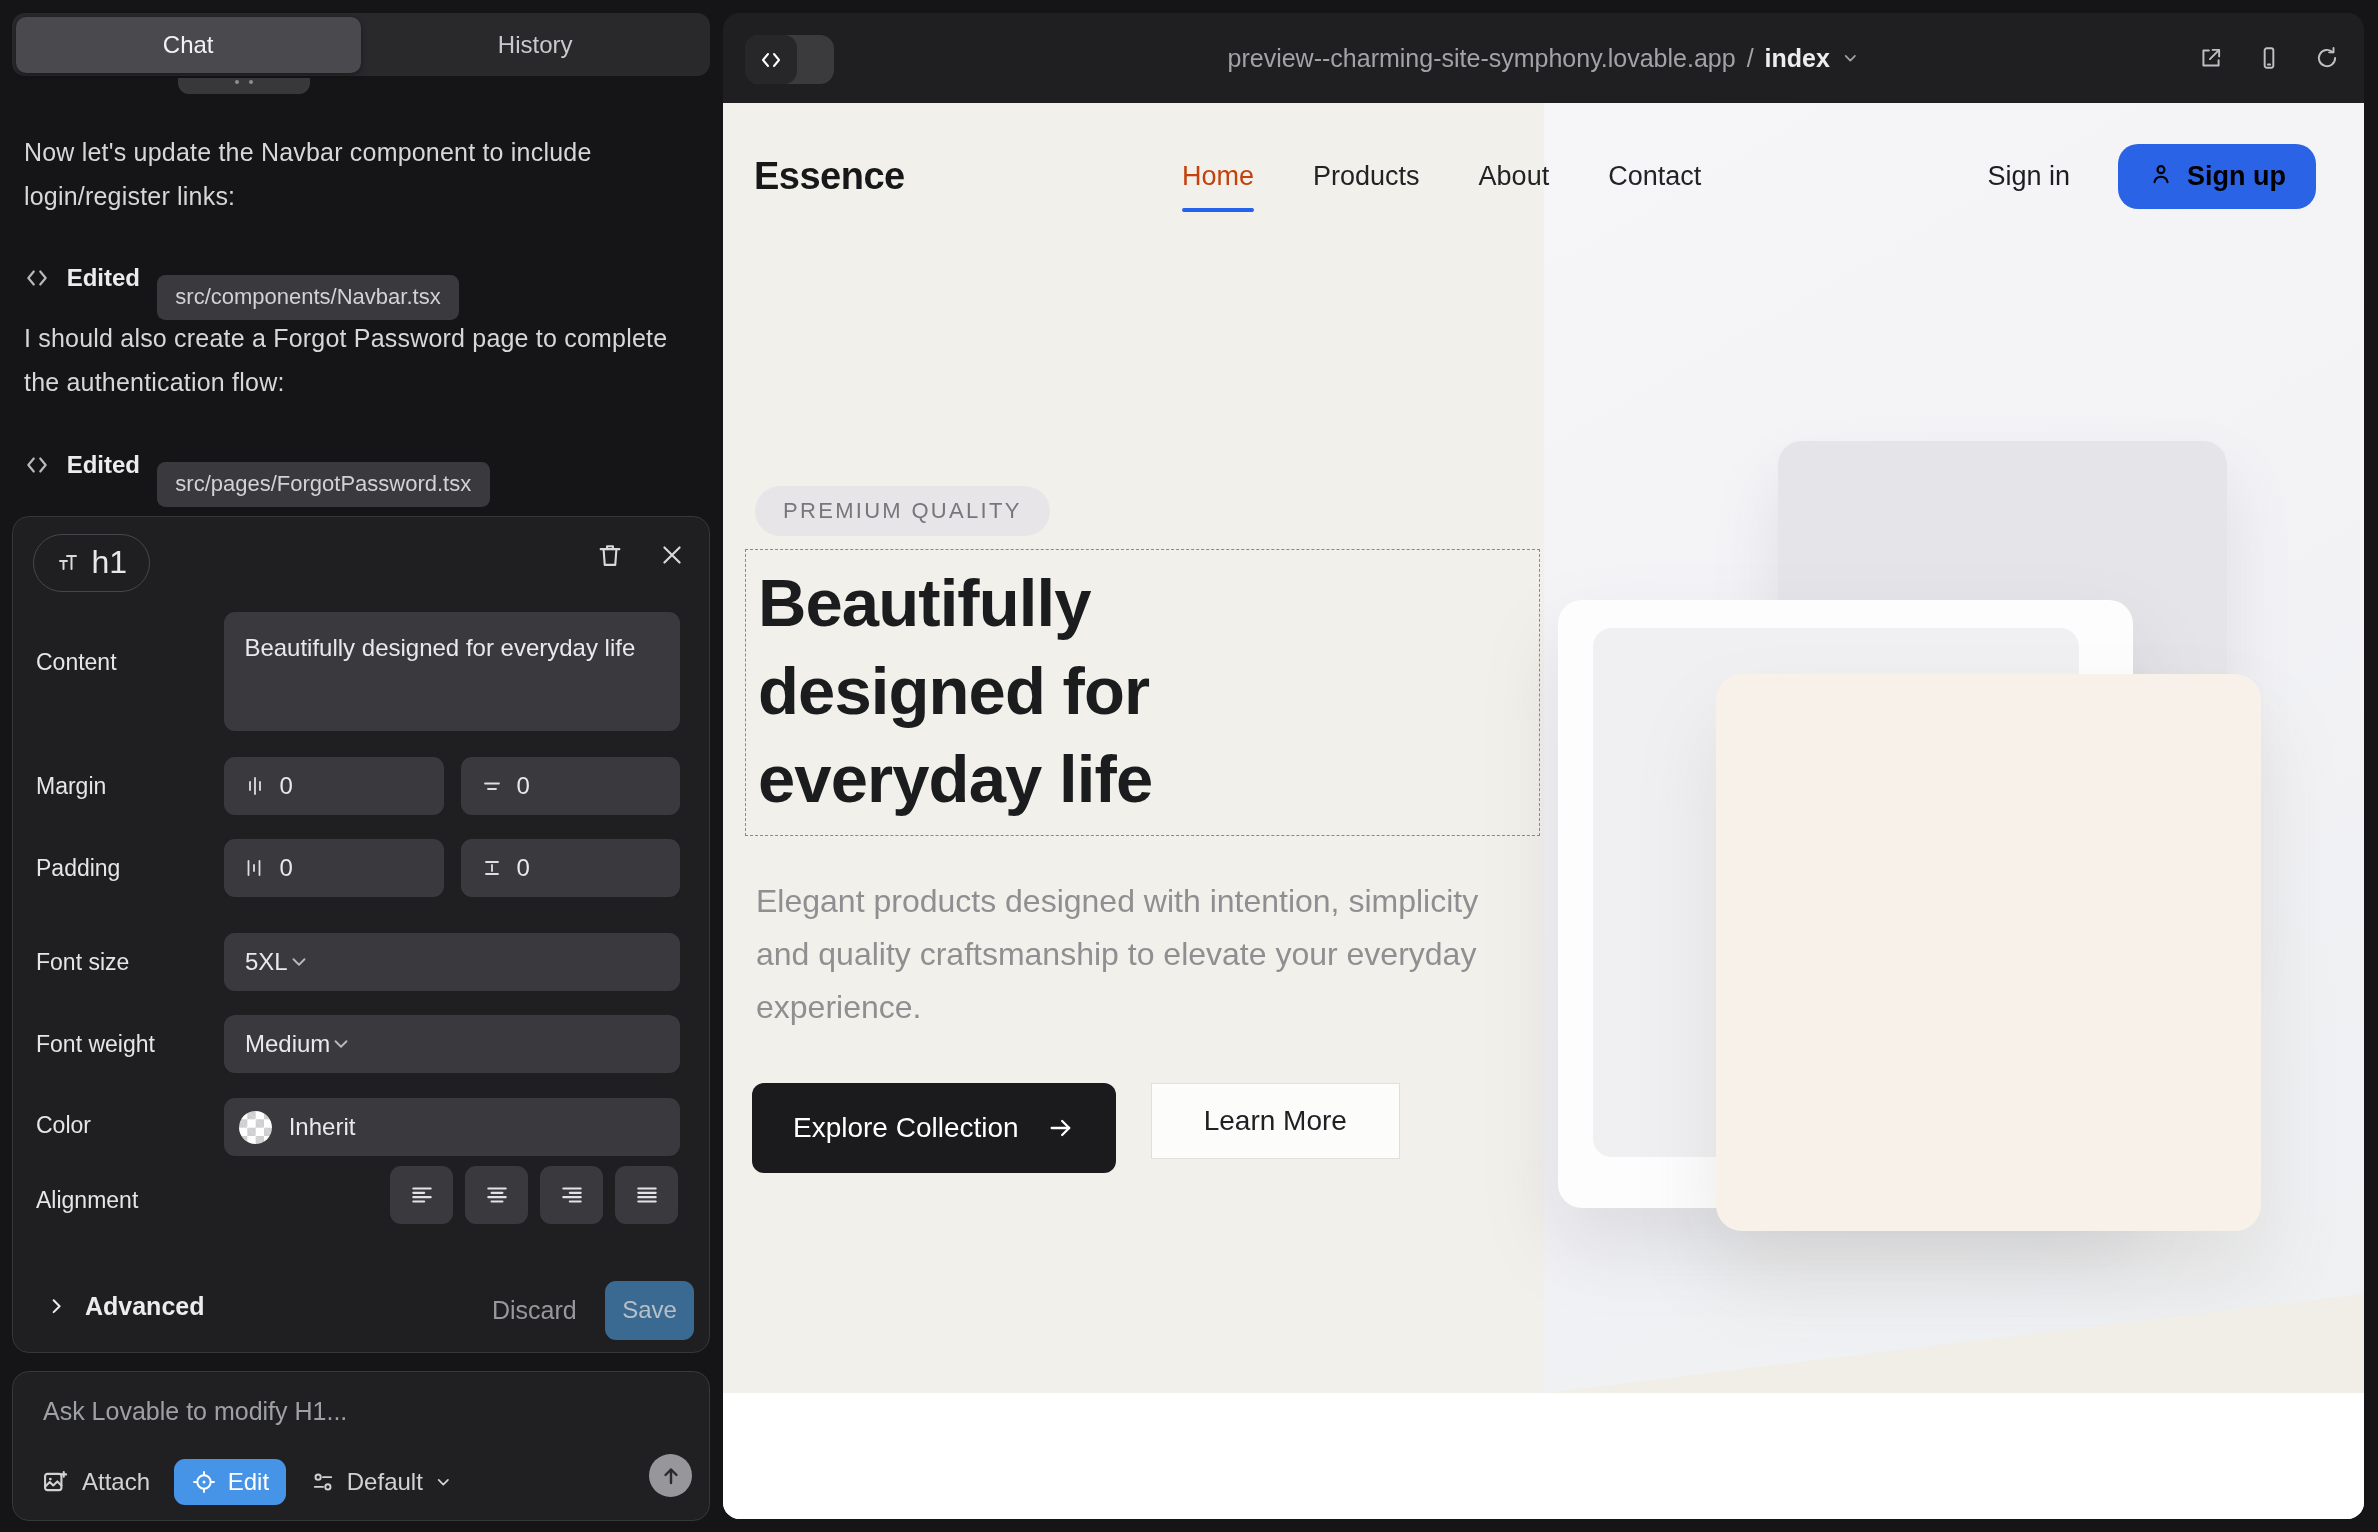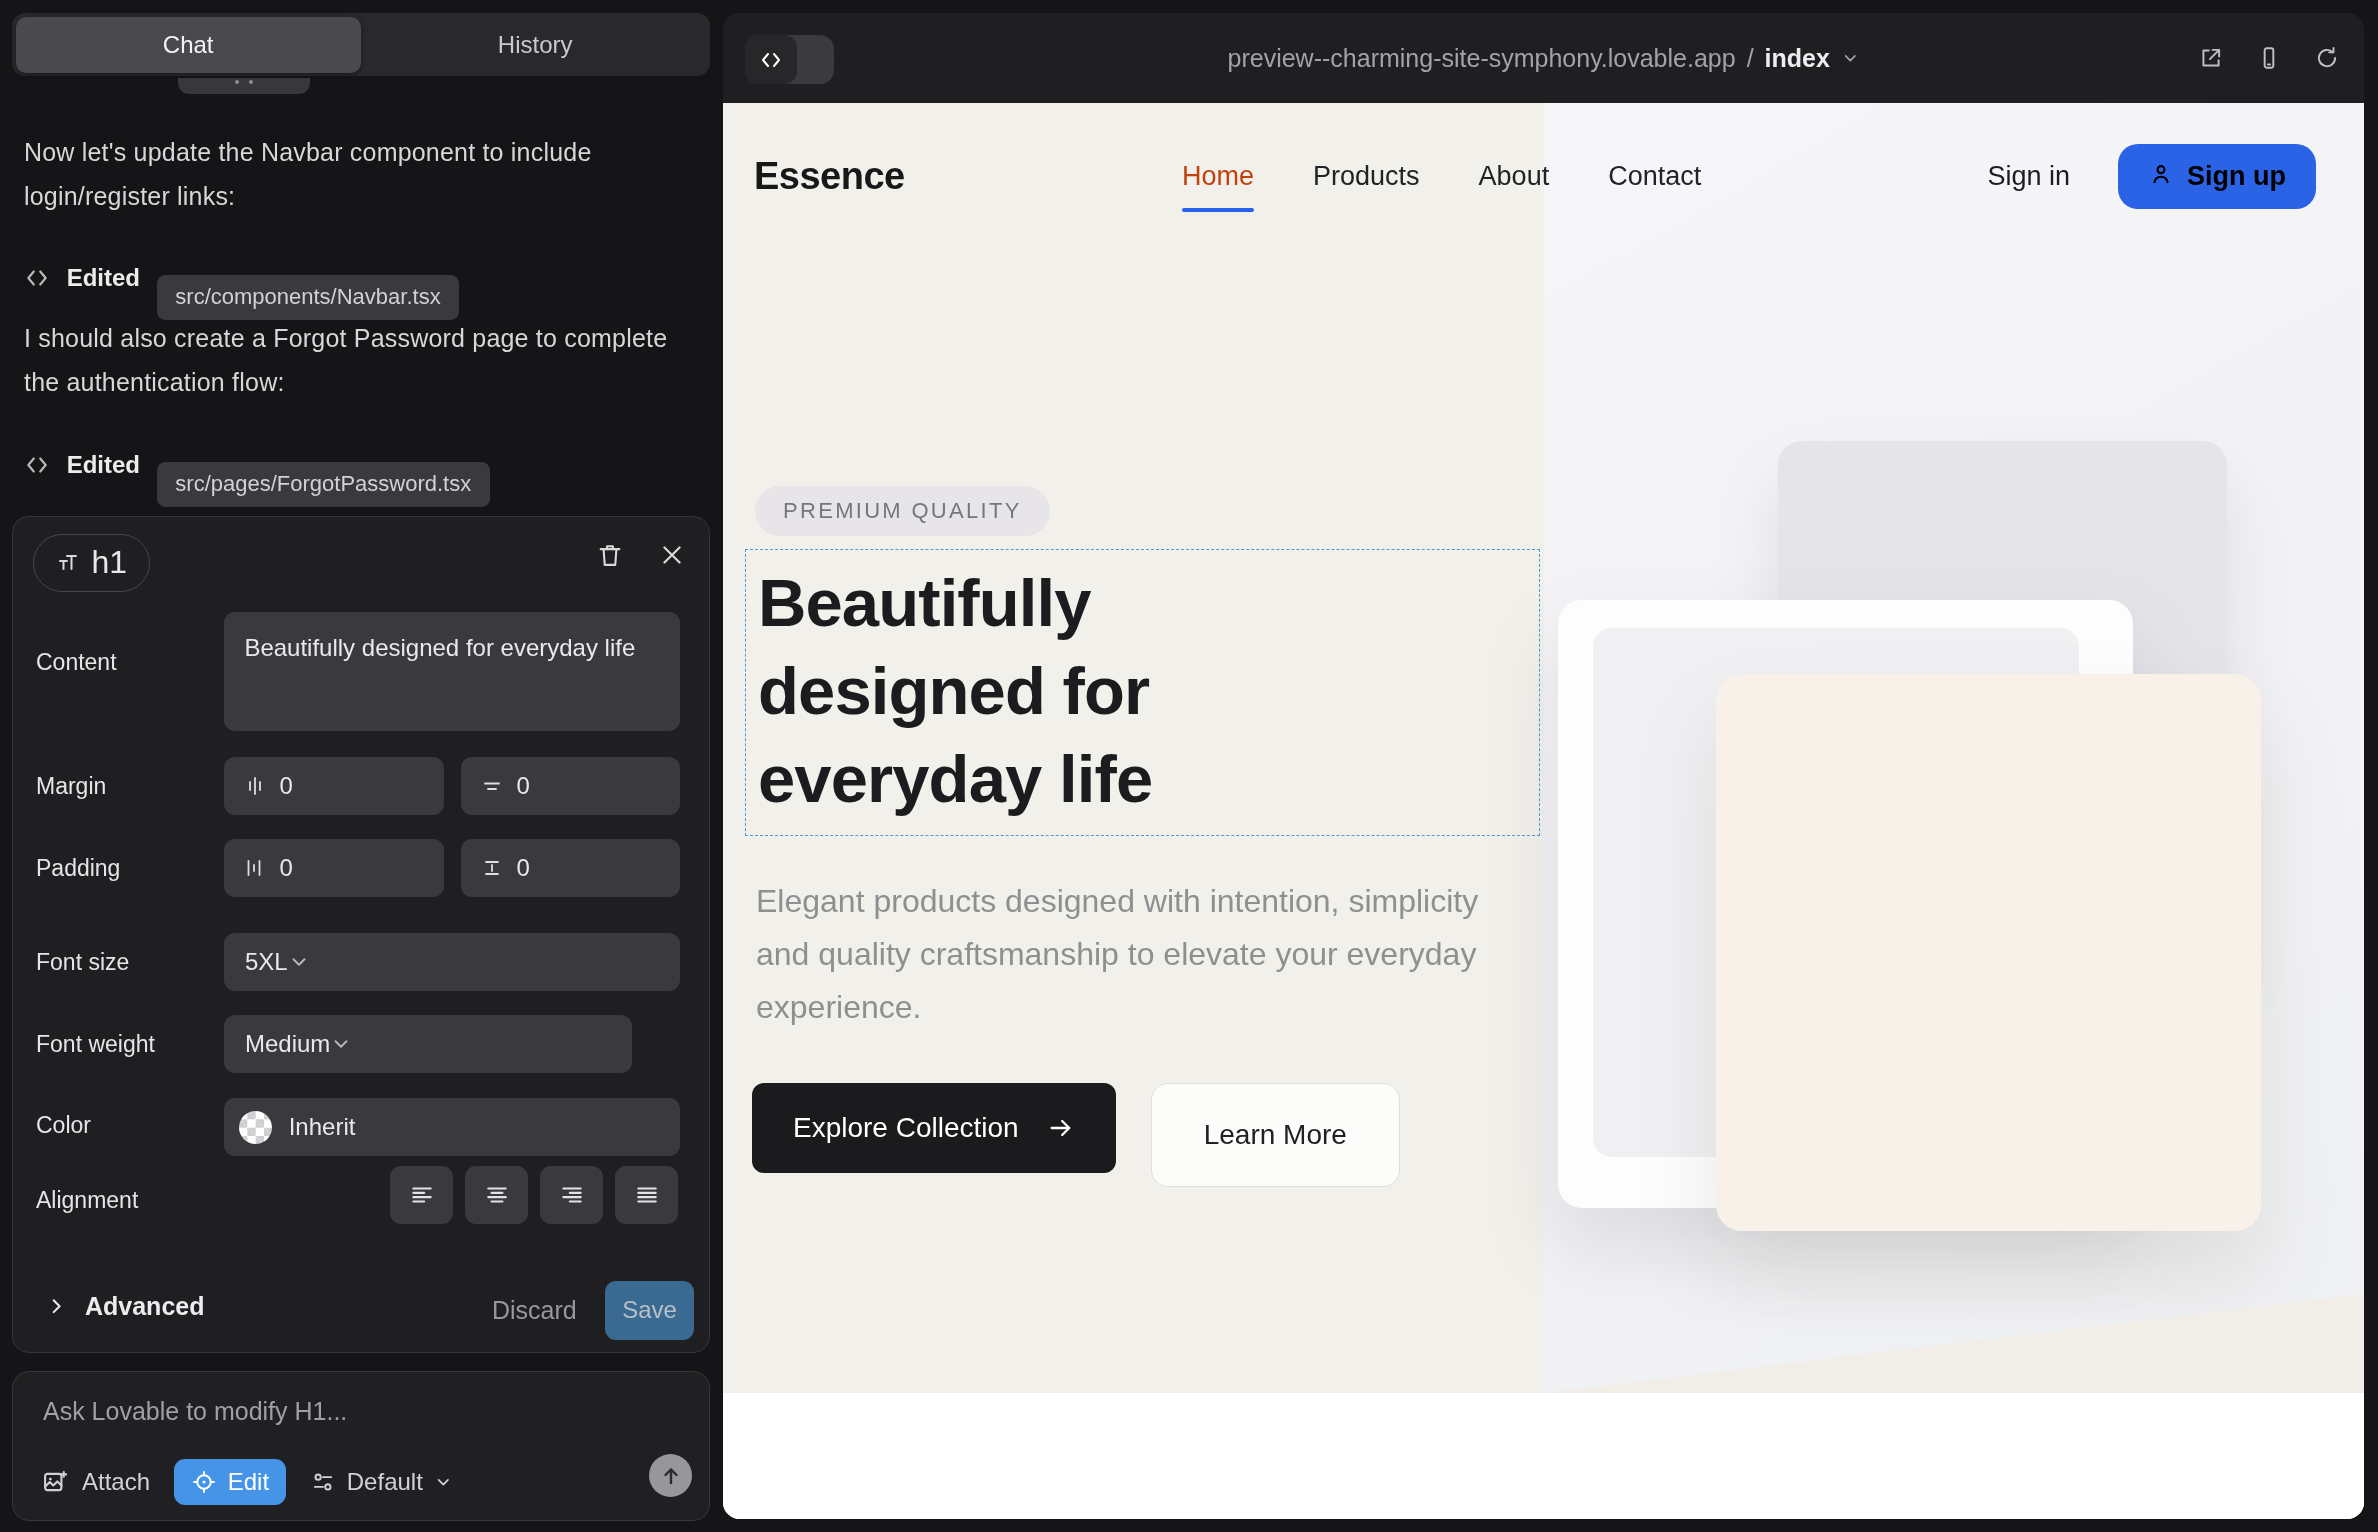--- a/index.html
+++ b/index.html
@@ -76,21 +76,21 @@
   .navright{position:absolute;right:48px;top:0;height:147px;display:flex;align-items:center;gap:48px;}
   .signin{font-size:27px;color:#1c1d20;}
   .signup{display:flex;align-items:flex-start;gap:13px;background:#2b63e6;color:#000000;font-size:27px;font-weight:600;border-radius:20px;padding:16.7px 30px;}
 
   .badge{position:absolute;left:32px;top:383px;background:#e7e5e8;border-radius:927px;padding:12px 28px;font-size:22px;letter-spacing:2.3px;color:#77777b;}
   .sel-box{position:absolute;left:22px;top:446px;width:795px;height:287px;border:1.9px dashed #4a99d9;}
   .hero-h1{position:absolute;left:35px;top:456px;width:612px;font-size:67px;font-weight:600;color:#1b1c1e;line-height:88px;letter-spacing:-0.9px;}
   .hero-p{position:absolute;left:33px;top:772px;width:742px;font-size:32px;color:#8f8f92;line-height:53px;}
   .cta-row{position:absolute;left:29px;top:980px;display:flex;gap:35px;}
   .cta-dark{display:flex;align-items:center;gap:28px;background:#1b1b1e;color:#fff;font-size:28px;border-radius:12px;padding:0 41px;height:90px;}
-  .cta-light{display:flex;align-items:center;justify-content:center;background:#fcfcfb;border:1.9px solid #e0dfdc;color:#202124;font-size:28px;border-radius:17px;padding:0 52px;height:104px;}
+  .cta-light{display:flex;align-items:center;justify-content:center;background:#fcfcfb;border:1.9px solid #e0dfdc;color:#202124;font-size:28px;border-radius:0;padding:0 52px;height:76px;}
 </style>
 </head>
 <body>
 
 <div id="root">
 
   <div id="left">
 
     <div class="tabbar">
       <div class="tab-active">Chat</div>
@@ -193,21 +193,21 @@
       <div class="ctl selectctl" style="left:211px;top:416px;width:456px;height:58px;">
         <span>5XL</span>
         <span class="ico" style="color:#b9b9bd;">
           <svg width="22" height="22" viewBox="0 0 24 24" fill="none" stroke="currentColor" stroke-width="2" stroke-linecap="round" stroke-linejoin="round">
               <path d="M6 9l6 6 6-6"></path>
             </svg>
         </span>
       </div>
 
       <div class="ins-label" style="top:514px;">Font weight</div>
-      <div class="ctl selectctl" style="left:211px;top:498px;width:408px;height:58px;">
+      <div class="ctl selectctl" style="left:211px;top:498px;width:456px;height:58px;">
         <span>Medium</span>
         <span class="ico" style="color:#b9b9bd;">
           <svg width="22" height="22" viewBox="0 0 24 24" fill="none" stroke="currentColor" stroke-width="2" stroke-linecap="round" stroke-linejoin="round">
               <path d="M6 9l6 6 6-6"></path>
             </svg>
         </span>
       </div>
 
       <div class="ins-label" style="top:595px;">Color</div>
       <div class="ctl" style="left:211px;top:581px;width:456px;height:58px;gap:16.7px;">

